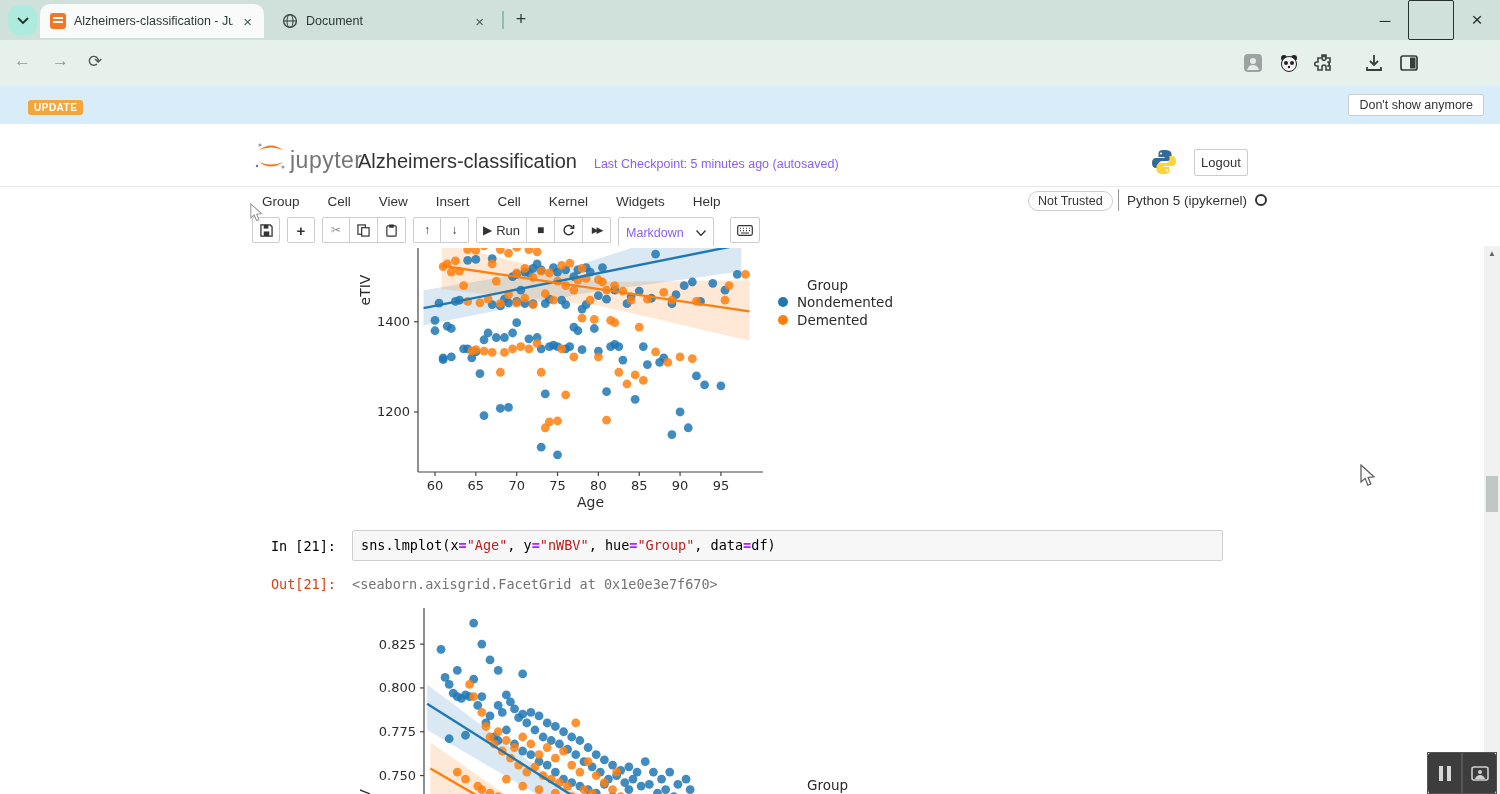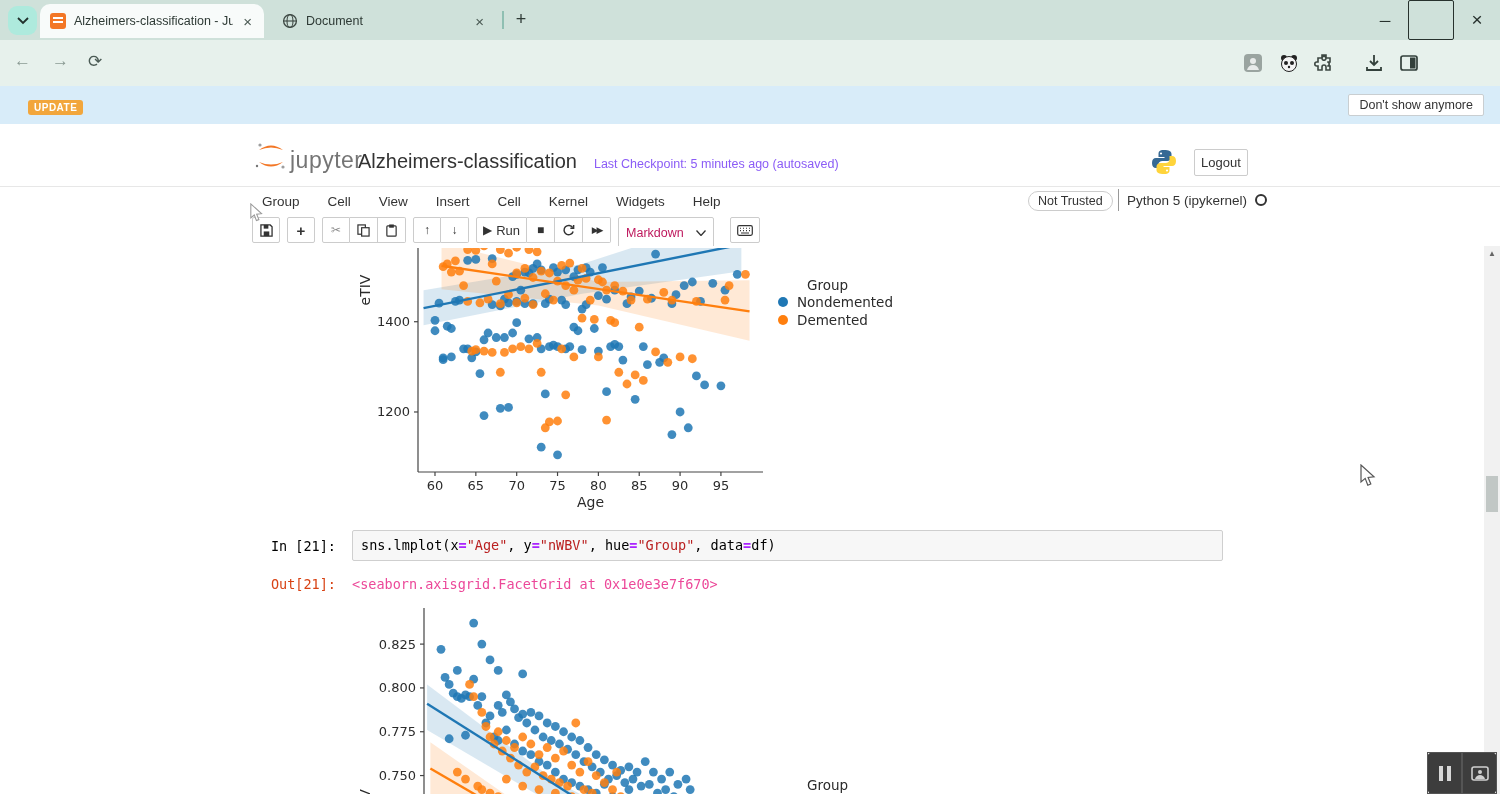--- a/index.html
+++ b/index.html
@@ -60,35 +60,35 @@
   
   .nbtoolbar { position:absolute; left:0; top:214px; width:1500px; height:32px; background:#fff; }
   .tb-row { position:absolute; left:252px; top:3px; display:flex; align-items:flex-start; gap:7px; }
   .btn-group { display:flex; }
   .tb-btn { min-width:28px; height:26px; background:#fff; border:1px solid #ccc; display:flex; align-items:center; justify-content:center; color:#333; font-size:12px; padding:0 6px; }
   .btn-group .tb-btn + .tb-btn { border-left:none; }
   .btn-group .tb-btn:first-child { border-radius:2px 0 0 2px; }
   .btn-group .tb-btn:last-child { border-radius:0 2px 2px 0; }
   .btn-group .tb-btn:only-child { border-radius:2px; }
   .run-label { margin-left:4px; font-size:13px; }
-  .cell-type-sel { width:96px; height:26px; border:1px solid #ccc; border-radius:2px; background:#fff; display:flex; align-items:center; justify-content:space-between; padding:15px 7px; font-size:12.5px; color:#be185d; }
+  .cell-type-sel { width:96px; height:26px; border:1px solid #ccc; border-radius:2px; background:#fff; display:flex; align-items:center; justify-content:space-between; padding:15px 7px; font-size:12.5px; color:#8b5cf6; }
   .kb-btn { margin-left:9px; }
 
   
   .content { position:absolute; left:0; top:246px; width:1484px; height:548px; background:#fff; }
   .chart-svg { position:absolute; font-family:"DejaVu Sans",sans-serif; }
   #chart1 { left:330px; top:2px; }
   #chart2 { left:330px; top:354px; }
 
   .cell-in { position:absolute; left:0; top:284px; width:1484px; }
   .prompt { position:absolute; width:336px; text-align:right; font-family:"DejaVu Sans Mono","Liberation Mono",monospace; font-size:13.5px; }
   .in-prompt { color:#000000; top:8px; }
   .out-prompt { color:#d84315; top:46px; }
   .code-box { position:absolute; left:352px; top:0; width:871px; height:31px; background:#f7f7f7; border:1px solid #cfcfcf; border-radius:2px; padding:6px 8px; font-family:"DejaVu Sans Mono","Liberation Mono",monospace; font-size:13.5px; color:#000; white-space:pre; }
-  .out-text { position:absolute; left:352px; top:46px; font-family:"DejaVu Sans Mono","Liberation Mono",monospace; font-size:13.5px; color:#ec4899; white-space:pre; }
+  .out-text { position:absolute; left:352px; top:46px; font-family:"DejaVu Sans Mono","Liberation Mono",monospace; font-size:13.5px; color:#737373; white-space:pre; }
   .tok-s { color:#ba2121; } .tok-o { color:#aa22ff; font-weight:bold; } .tok-p { color:#000; }
 
   
   .scrollbar { position:absolute; left:1484px; top:246px; width:16px; height:548px; background:#f1f1f1; }
   .sb-up { position:absolute; left:0; top:0; width:16px; height:16px; color:#666; font-size:8px; text-align:center; line-height:16px; }
   .sb-thumb { position:absolute; left:2px; top:230px; width:12px; height:36px; background:#c1c7c5; }
 
   
   .rec-overlay { position:absolute; left:1427px; top:752px; width:70px; height:42px; background:#3d3d3d; border-radius:6px; display:flex; z-index:50; }
   .rec-overlay .seg { flex:1; display:flex; align-items:center; justify-content:center; border:1px solid #555; }

